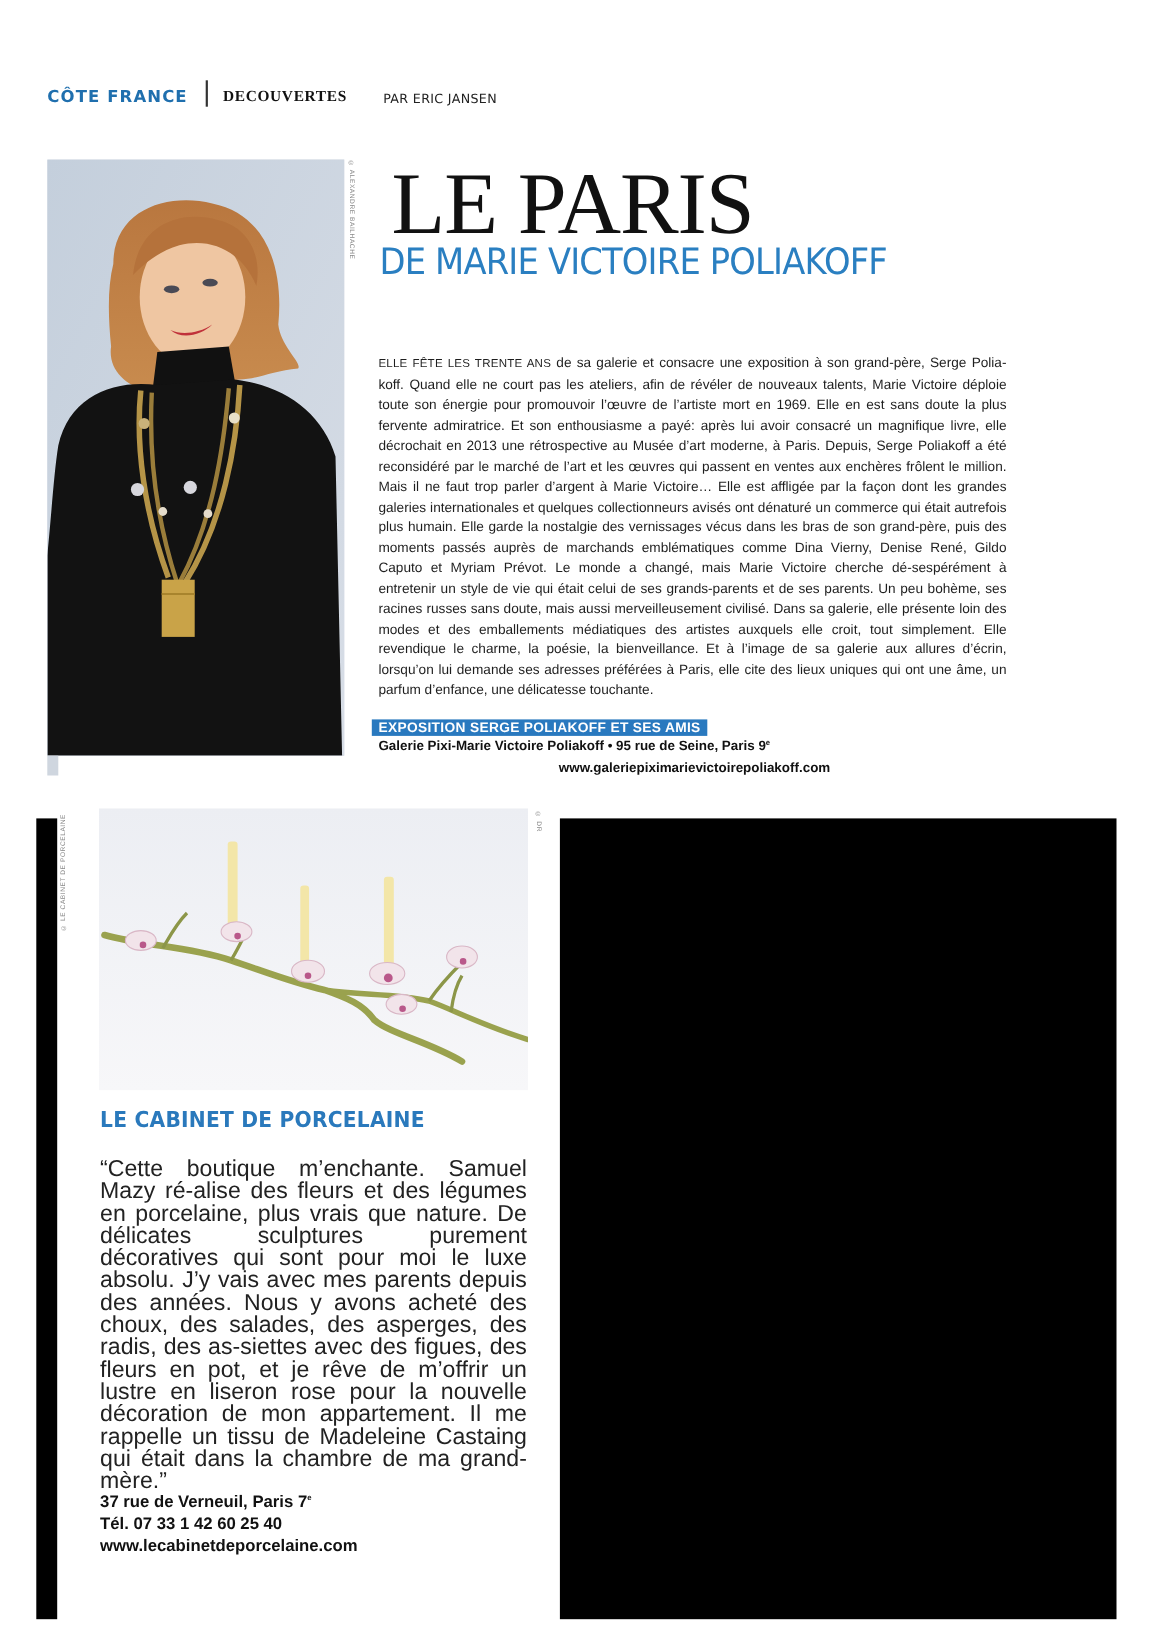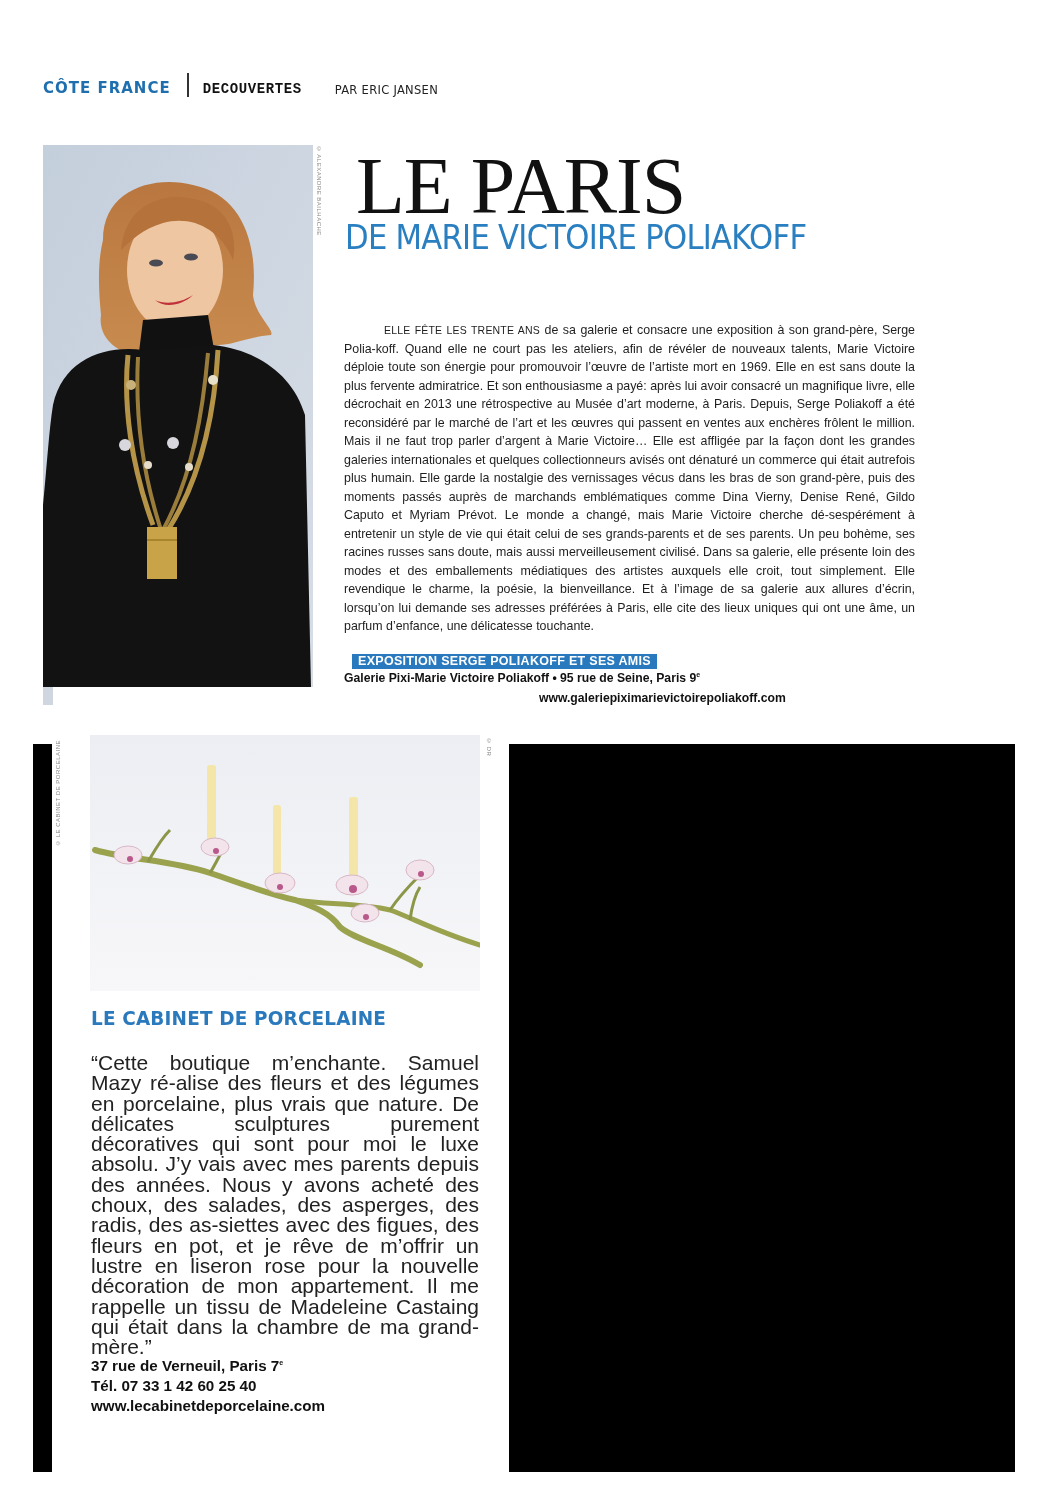--- a/index.html
+++ b/index.html
@@ -1,39 +1,39 @@
 <!DOCTYPE html>
 <html><head>
 <meta charset="utf-8">
 <style>
   html, body { margin: 0; padding: 0; background: #ffffff; }
   body { width: 1058px; height: 1497px; position: relative; overflow: hidden; font-family: "Liberation Sans", sans-serif; color: #1a1a1a; }
 
   .running-head { position: absolute; left: 43px; top: 39px; height: 22px; display: flex; align-items: flex-end; white-space: nowrap; margin-top: 36px; }
   .rh-section { color: #1f6fae; font-weight: bold; font-size: 15px; letter-spacing: 1px; font-family: "DejaVu Sans", sans-serif; }
   .rh-divider { display: inline-block; width: 2px; height: 24px; background: #333; margin: 0 14px 0 16px; }
-  .rh-rubric { color: #111; font-weight: bold; font-size: 14px; letter-spacing: 0.6px; font-family: Liberation Mono, monospace; }
+  .rh-rubric { color: #111; font-weight: bold; font-size: 14px; letter-spacing: 0.6px; font-family: Liberation Serif, serif; }
   .rh-byline { color: #222; font-size: 11.5px; margin-left: 5px; letter-spacing: 0.3px; font-family: "DejaVu Sans", sans-serif; padding-left: 28px; }
 
   .portrait { position: absolute; left: 43px; top: 145px; width: 270px; height: 542px; overflow: hidden; background: #c9d2de; }
   .portrait-strip { position: absolute; left: 43px; top: 687px; width: 10px; height: 18px; background: #cfd6df; }
   .photo-credit-v { position: absolute; font-size: 6px; color: #8a8a8a; letter-spacing: 0.5px; writing-mode: vertical-rl; white-space: nowrap; font-family: "Liberation Sans", sans-serif; }
   .credit-1 { left: 316px; top: 146px; }
   .credit-2 { left: 55px; top: 740px; writing-mode: vertical-lr; transform: rotate(180deg); }
   .credit-3 { left: 486px; top: 738px; }
 
   .title { position: absolute; left: 344px; top: 132px; font-family: "Liberation Serif", serif; font-size: 80px; line-height: 84px; color: #111; letter-spacing: -1px; margin: 12px; font-weight: normal; white-space: nowrap; }
   .subtitle { position: absolute; left: 345px; top: 216px; font-family: "DejaVu Sans", sans-serif; font-size: 33px; line-height: 44px; color: #2a7fc1; margin: 0; font-weight: normal; letter-spacing: -0.8px; white-space: nowrap; transform: scaleX(0.93); transform-origin: left center; }
 
   .article-body { position: absolute; left: 344px; top: 321px; width: 571px; font-size: 12.4px; line-height: 18.5px; text-align: justify; color: #1e1e1e; margin: 0; }
-  .lead-in { font-size: 10.5px; letter-spacing: 0.2px; margin-left: 40px; }
+  .lead-in { font-size: 10.5px; letter-spacing: 0.2px; }
 
-  .exhibit-banner { position: absolute; left: 352px; top: 654px; background: #2979bf; color: #fff; font-weight: bold; font-size: 12.5px; line-height: 15px; padding: 0 6px; letter-spacing: 0.3px; white-space: nowrap; }
+  .exhibit-banner { position: absolute; left: 338px; top: 654px; background: #2979bf; color: #fff; font-weight: bold; font-size: 12.5px; line-height: 15px; padding: 0 6px; letter-spacing: 0.3px; white-space: nowrap; }
   .gallery-address { position: absolute; left: 344px; top: 670px; font-weight: bold; font-size: 12.2px; line-height: 16px; color: #111; white-space: nowrap; }
-  .gallery-url { position: absolute; left: 539px; top: 690px; font-weight: bold; font-size: 12.2px; line-height: 16px; color: #111; white-space: nowrap; }
+  .gallery-url { position: absolute; left: 508px; top: 690px; font-weight: bold; font-size: 12.2px; line-height: 16px; color: #111; white-space: nowrap; }
   sup { font-size: 7px; vertical-align: super; line-height: 0; }
 
   .left-bar { position: absolute; left: 33px; top: 744px; width: 19px; height: 728px; background: #000; }
   .redacted-block { position: absolute; left: 509px; top: 744px; width: 506px; height: 728px; background: #000; }
 
   .porcelain-photo { position: absolute; left: 90px; top: 735px; width: 390px; height: 256px; overflow: hidden; background: #eef0f4; }
 
   .section-heading { position: absolute; left: 91px; top: 1006px; font-family: "DejaVu Sans", sans-serif; font-weight: bold; font-size: 20px; letter-spacing: 0.2px; color: #2a79bc; margin: 0; white-space: nowrap; transform: scaleX(0.92); transform-origin: left center; }
 
   .quote-body { position: absolute; left: 91px; top: 1053px; width: 388px; font-size: 21px; line-height: 20.3px; text-align: justify; color: #222; margin: 0; }

